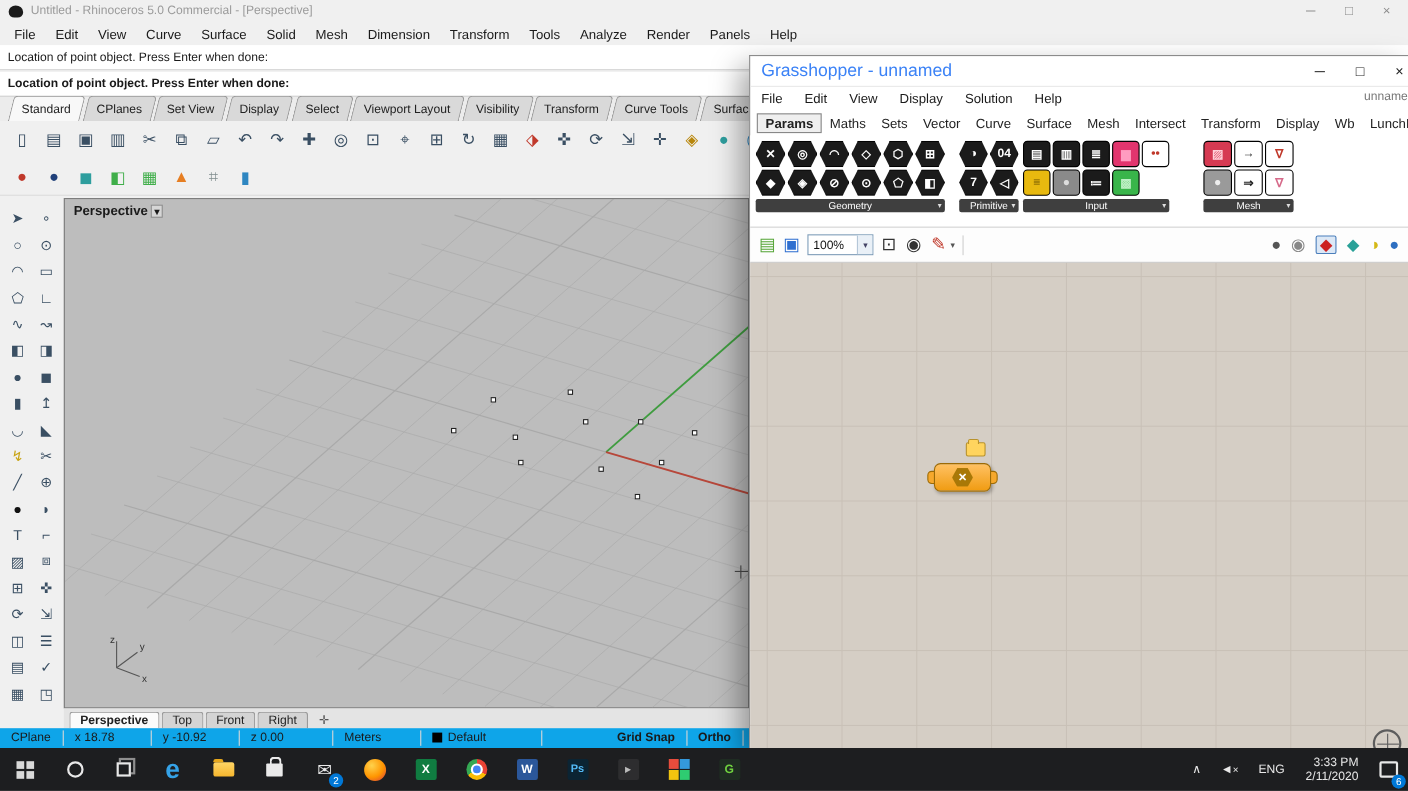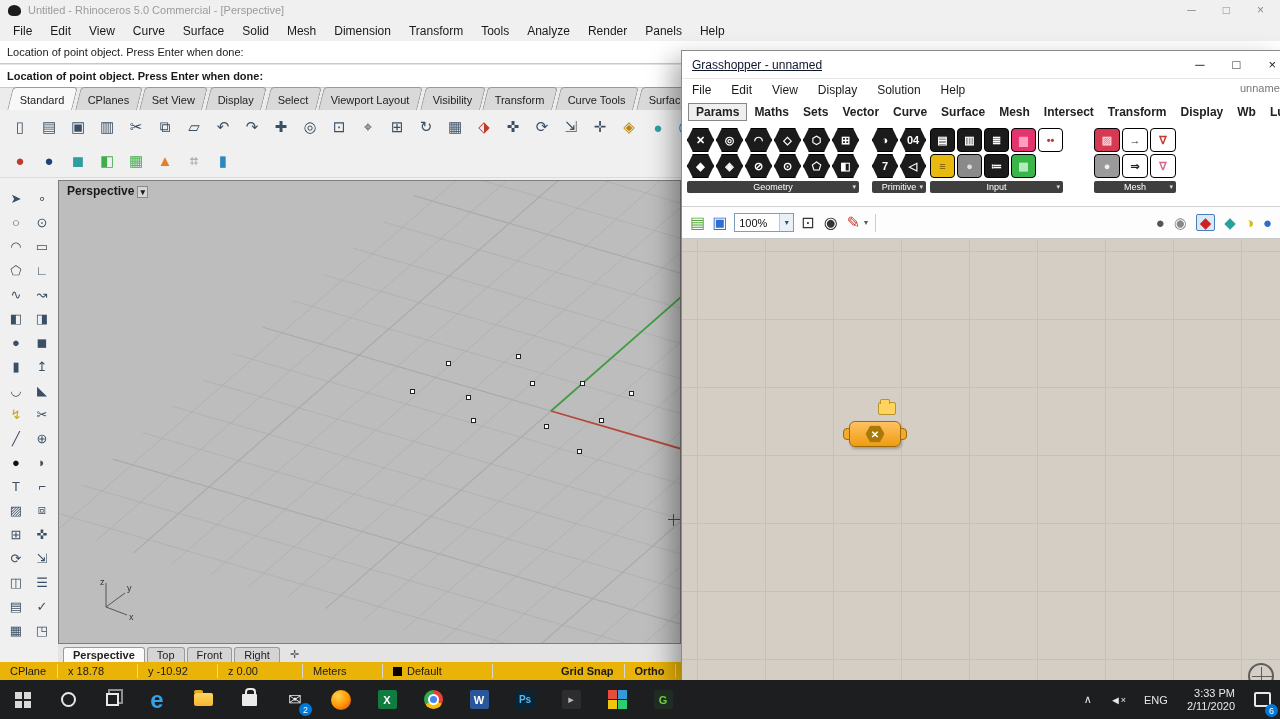--- a/index.html
+++ b/index.html
@@ -42,35 +42,35 @@
   .crosshair { position:absolute; left:609px; top:333px; width:12px; height:12px; z-index:3; }
   .crosshair::before { content:""; position:absolute; left:5px; top:0; width:1px; height:12px; background:#4a4a4a; }
   .crosshair::after { content:""; position:absolute; top:5px; left:0; height:1px; width:12px; background:#4a4a4a; }
   .gizmo { position:absolute; left:36px; top:392px; z-index:2; }
 
   .vtabs { position:absolute; left:58px; top:644px; width:623px; height:18px; background:#e4e4e4; display:flex; align-items:flex-end; gap:2px; padding-left:5px; }
   .vtab { font-size:11px; color:#222; background:#d4d4d4; border:1px solid #9a9a9a; border-bottom:none; border-radius:3px 3px 0 0; padding:1px 9px; }
   .vtab.active { background:#fbfbfb; font-weight:bold; }
   .vtab-extra { font-size:11px; color:#555; padding:1px 8px; }
 
-  .statusbar { position:absolute; left:0; top:662px; width:1280px; height:18px; background:#eab308; display:flex; align-items:center; font-size:11px; color:#1a1a1a; }
+  .statusbar { position:absolute; left:0; top:662px; width:1280px; height:18px; background:#0ea5e9; display:flex; align-items:center; font-size:11px; color:#1a1a1a; }
   .scell { padding:1px 10px; border-right:1px solid #d8d8d8; white-space:nowrap; }
   .scell.bold { font-weight:bold; }
   .layerbox { display:inline-block; width:9px; height:9px; background:#000; margin-right:5px; vertical-align:-1px; }
 
   
   .gh { position:absolute; left:681px; top:50px; width:599px; height:632px; background:#fff; border:1px solid #8b8b8b; border-right:none; box-shadow:-8px 10px 24px rgba(0,0,0,.35); z-index:10; display:flex; flex-direction:column; }
   .gh-titlebar { height:28px; display:flex; align-items:center; padding-left:10px; border-bottom:1px solid #e8e8e8; }
-  .gh-title { font-size:12px; color:#0f172a;text-decoration:underline; }
+  .gh-title { font-size:16px; color:#3b82f6; }
   .gh-caps { margin-left:auto; display:flex; gap:28px; padding-right:4px; font-size:13px; color:#222; }
   .gh-menubar { height:22px; display:flex; align-items:center; position:relative; }
   .gmi { font-size:12px; color:#1a1a1a; padding:0 10px; }
   .gh-menur { position:absolute; right:0; top:3px; width:40px; overflow:hidden; font-size:11px; color:#777; white-space:nowrap; }
   .gh-tabs { height:22px; display:flex; align-items:center; padding-left:6px; }
-  .gtab { font-size:12px; color:#222; padding:1px 7px; white-space:nowrap;font-weight:bold; }
+  .gtab { font-size:12px; color:#222; padding:1px 7px; white-space:nowrap; }
   .gtab.active { border:1px solid #888; background:#efefef; font-weight:bold; }
   .gh-palette { height:84px; position:relative; border-bottom:1px solid #d2d2d2; background:#fff; }
   .pg { position:absolute; top:5px; }
   .pg-icons { display:grid; gap:2px; }
   .pg-geo  { left:5px; }   .pg-geo  .pg-icons { grid-template-columns:repeat(6,27px); }
   .pg-prim { left:190px; } .pg-prim .pg-icons { grid-template-columns:repeat(2,26px); }
   .pg-inp  { left:248px; } .pg-inp  .pg-icons { grid-template-columns:repeat(5,25px); }
   .pg-util { left:412px; } .pg-util .pg-icons { grid-template-columns:repeat(3,26px); }
   .pi { height:24px; display:flex; align-items:center; justify-content:center; font-size:11px; font-weight:bold; background:#1b1b1b; color:#fff; border:1px solid #000; border-radius:4px; }
   .pg-geo .pi, .pg-prim .pi { clip-path:polygon(22% 0,78% 0,100% 50%,78% 100%,22% 100%,0 50%); border-radius:0; }

